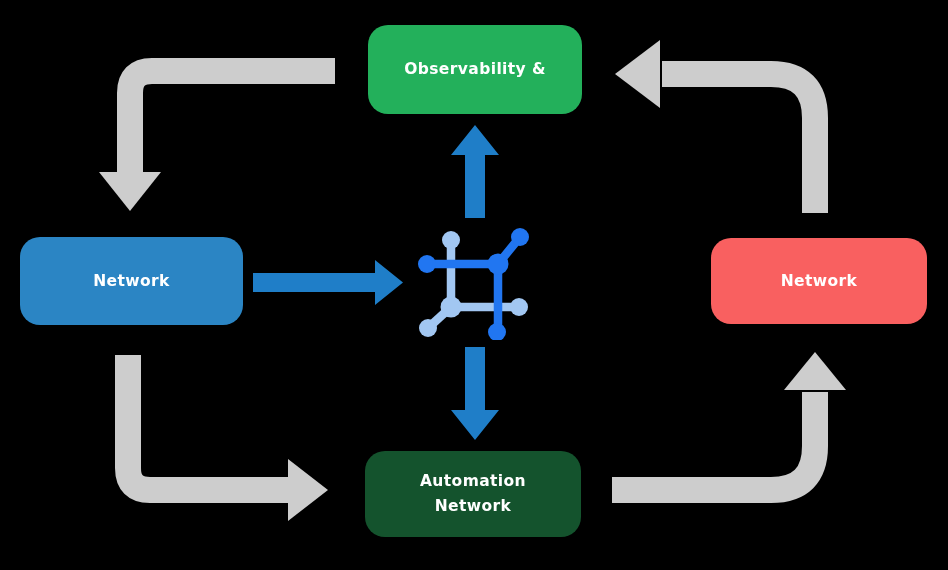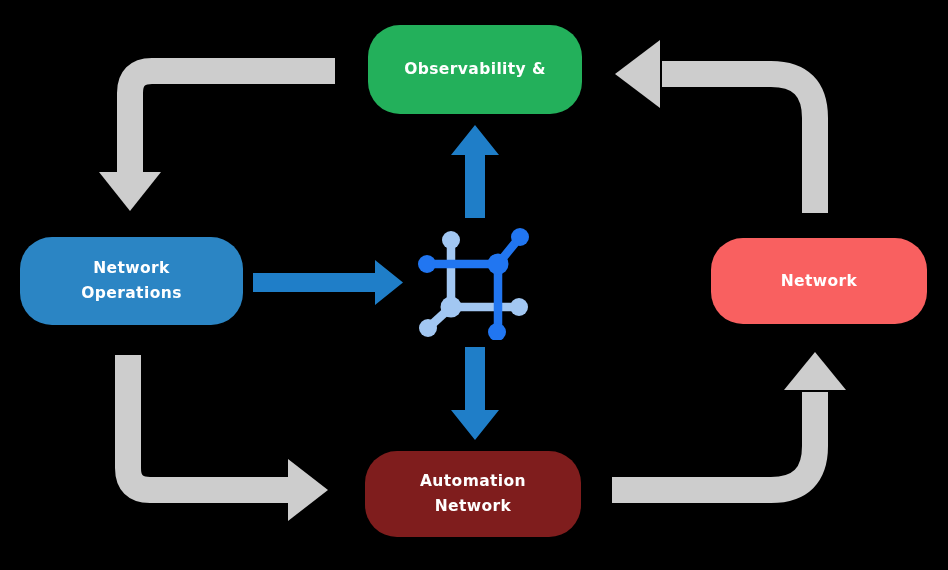--- a/index.html
+++ b/index.html
@@ -18,21 +18,21 @@
   .layer {
     position: absolute;
     left: 0;
     top: 0;
     width: 948px;
     height: 570px;
     display: block;
   }
   .node {
     position: absolute;
-    border-radius: 32px;
+    border-radius: 20px;
     display: flex;
     flex-direction: column;
     align-items: center;
     justify-content: center;
     text-align: center;
     color: #FFFFFF;
     font-size: 15.5px;
     font-weight: 600;
     letter-spacing: 0.4px;
     line-height: 25px;
@@ -83,28 +83,27 @@
 
     <polygon points="465,347 485,347 485,410 499,410 475,440 451,410 465,410" fill="#1F7EC8"></polygon>
   </svg>
 
   <div class="node node-observability" style="background-color: rgb(35, 176, 91);">
     <span>Observability &amp;</span>
   </div>
 
   <div class="node node-operations" style="background-color: rgb(43, 133, 196);">
     <span>Network</span>
-    <span>Operations</span>
   </div>
 
   <div class="node node-infrastructure" style="background-color: rgb(249, 96, 96);">
     <span>Network</span>
   </div>
 
-  <div class="node node-tooling" style="background-color: #7f1d1d;">
+  <div class="node node-tooling" style="background-color: #14532d;">
     <span>Automation</span>
     <span>Network</span>
   </div>
 
   <svg class="hub-icon" viewBox="0 0 114 114" xmlns="http://www.w3.org/2000/svg">
 
     <g fill="none" stroke-width="8.5" stroke-linecap="round" stroke="#A2C7F2">
       <line x1="34" y1="14" x2="34" y2="81"></line>
       <line x1="34" y1="81" x2="11" y2="102"></line>
       <line x1="34" y1="81" x2="102" y2="81"></line>

